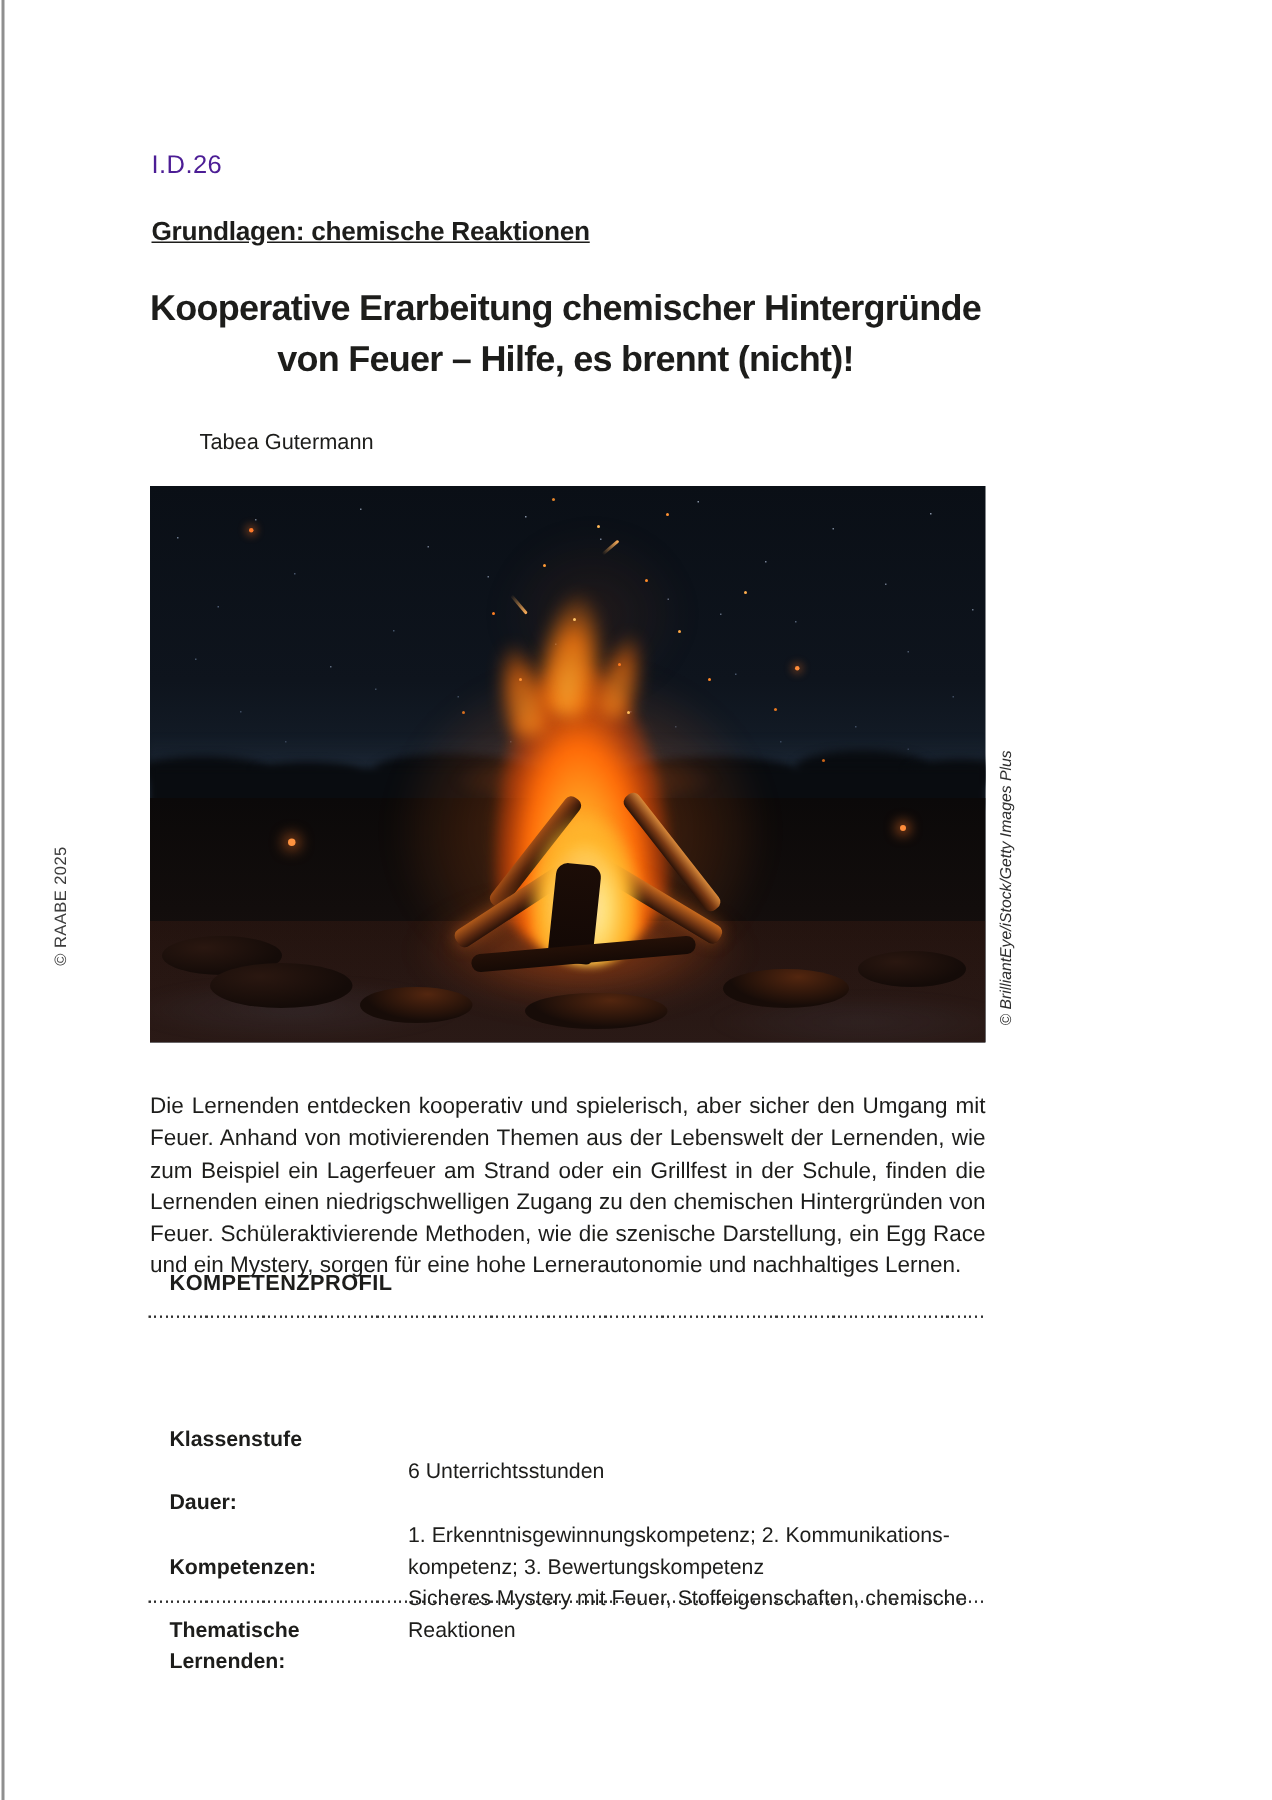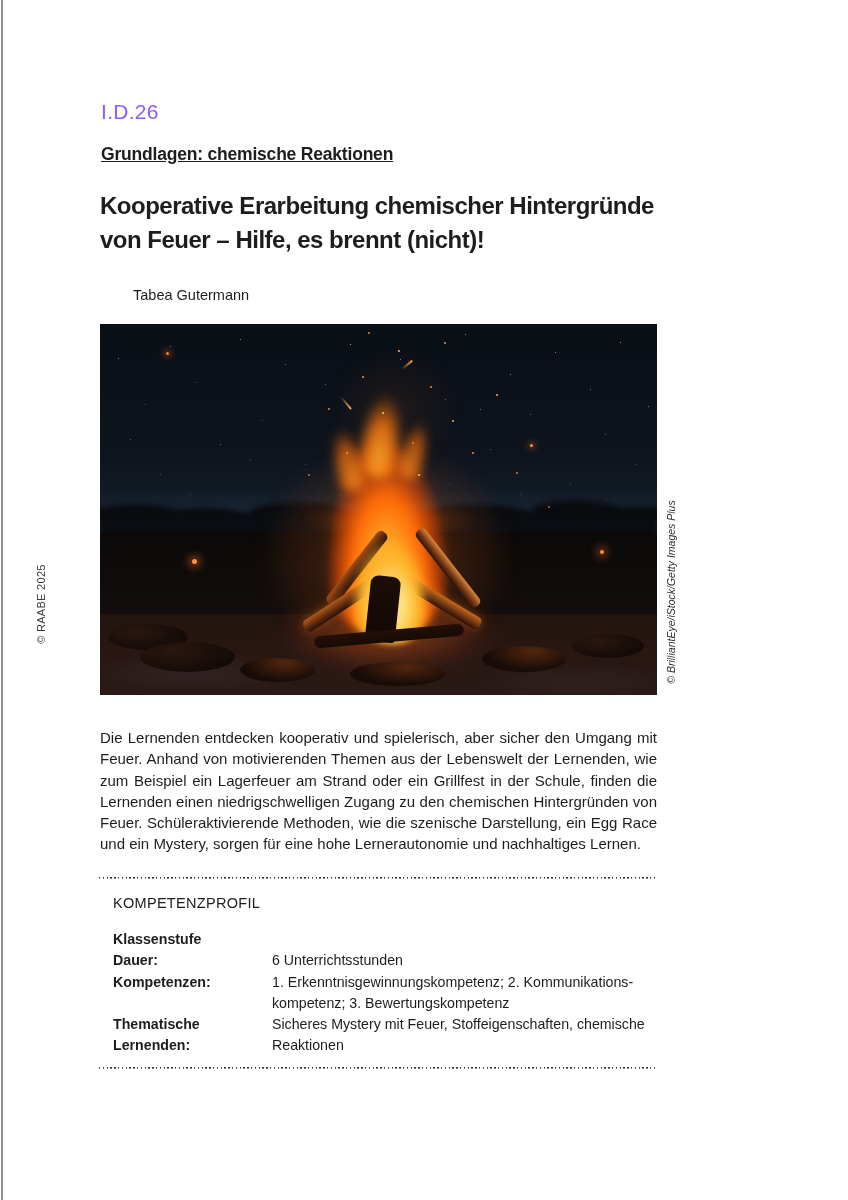--- a/index.html
+++ b/index.html
@@ -2,23 +2,23 @@
 <html><head>
 <meta charset="utf-8">
 <style>
   html,body{margin:0;padding:0;}
   body{
     width:848px;height:1200px;position:relative;background:#ffffff;
     font-family:"Liberation Sans", sans-serif;color:#1d1d1b;overflow:hidden;
   }
   .page-edge-line{position:absolute;left:1px;top:0;width:2px;height:1200px;background:#8f8f8f;}
 
-  .doc-id{position:absolute;left:101px;top:100px;font-size:21px;color:#8b5cf6;letter-spacing:.3px;}
+  .doc-id{position:absolute;left:101px;top:100px;font-size:17px;color:#4c1d95;letter-spacing:.3px;}
   .series{position:absolute;left:101px;top:144px;font-size:17.5px;font-weight:600;letter-spacing:-.2px;text-decoration:underline;}
-  .title{position:absolute;left:100px;top:189px;font-size:24px;font-weight:700;line-height:34px;letter-spacing:-.5px;white-space:nowrap;}
+  .title{position:absolute;left:100px;top:189px;font-size:24px;font-weight:700;line-height:34px;letter-spacing:-.5px;white-space:nowrap;text-align:center;}
   .author{position:absolute;left:101px;top:287px;font-size:14.5px;margin-left:32px;}
 
   .copyright-left{
     position:absolute;left:41px;top:604px;transform:translate(-50%,-50%) rotate(-90deg);
     font-size:11px;color:#3c3c3c;white-space:nowrap;letter-spacing:.3px;
   }
   .photo-credit{
     position:absolute;left:671px;top:592px;transform:translate(-50%,-50%) rotate(-90deg);
     font-size:10.5px;font-style:italic;color:#2e2e2e;white-space:nowrap;
   }
@@ -90,24 +90,24 @@
   .spark-big3{left:66px;top:28px;width:3px;height:3px;border-radius:50%;background:#ff7a2a;box-shadow:0 0 6px 2px rgba(255,120,40,.45);}
   .spark-big4{left:430px;top:120px;width:3px;height:3px;border-radius:50%;background:#ff8c3a;box-shadow:0 0 6px 2px rgba(255,120,40,.4);}
 
   
   .intro{position:absolute;left:100px;top:727px;width:557px;font-size:15px;line-height:21.3px;text-align:justify;}
   .divider{position:absolute;left:99px;width:557px;height:2px;
     background-image:repeating-linear-gradient(90deg,#2f2f2f 0 1.4px,transparent 1.4px 3.8px);
     background-size:100% 1.6px;background-repeat:no-repeat;}
   .divider.top{top:877px;}
   .divider.bottom{top:1067px;}
-  .kp-heading{position:absolute;left:113px;top:895px;font-size:14.5px;font-weight:400;letter-spacing:.3px;}
+  .kp-heading{position:absolute;left:113px;top:848px;font-size:14.5px;font-weight:700;letter-spacing:.3px;}
   .kp-table{position:absolute;left:113px;top:929px;width:544px;font-size:14.2px;line-height:21.3px;}
   .kp-row{display:flex;}
-  .kp-label{flex:0 0 159px;font-weight:700;}
+  .kp-label{flex:0 0 159px;font-weight:700;margin-top:21px;}
   .kp-value{flex:1;white-space:pre-line;}
 </style>
 </head>
 <body>
 
 <div class="page-edge-line"></div>
 
 <div class="doc-id">I.D.26</div>
 <div class="series">Grundlagen: chemische Reaktionen</div>
 <div class="title">

